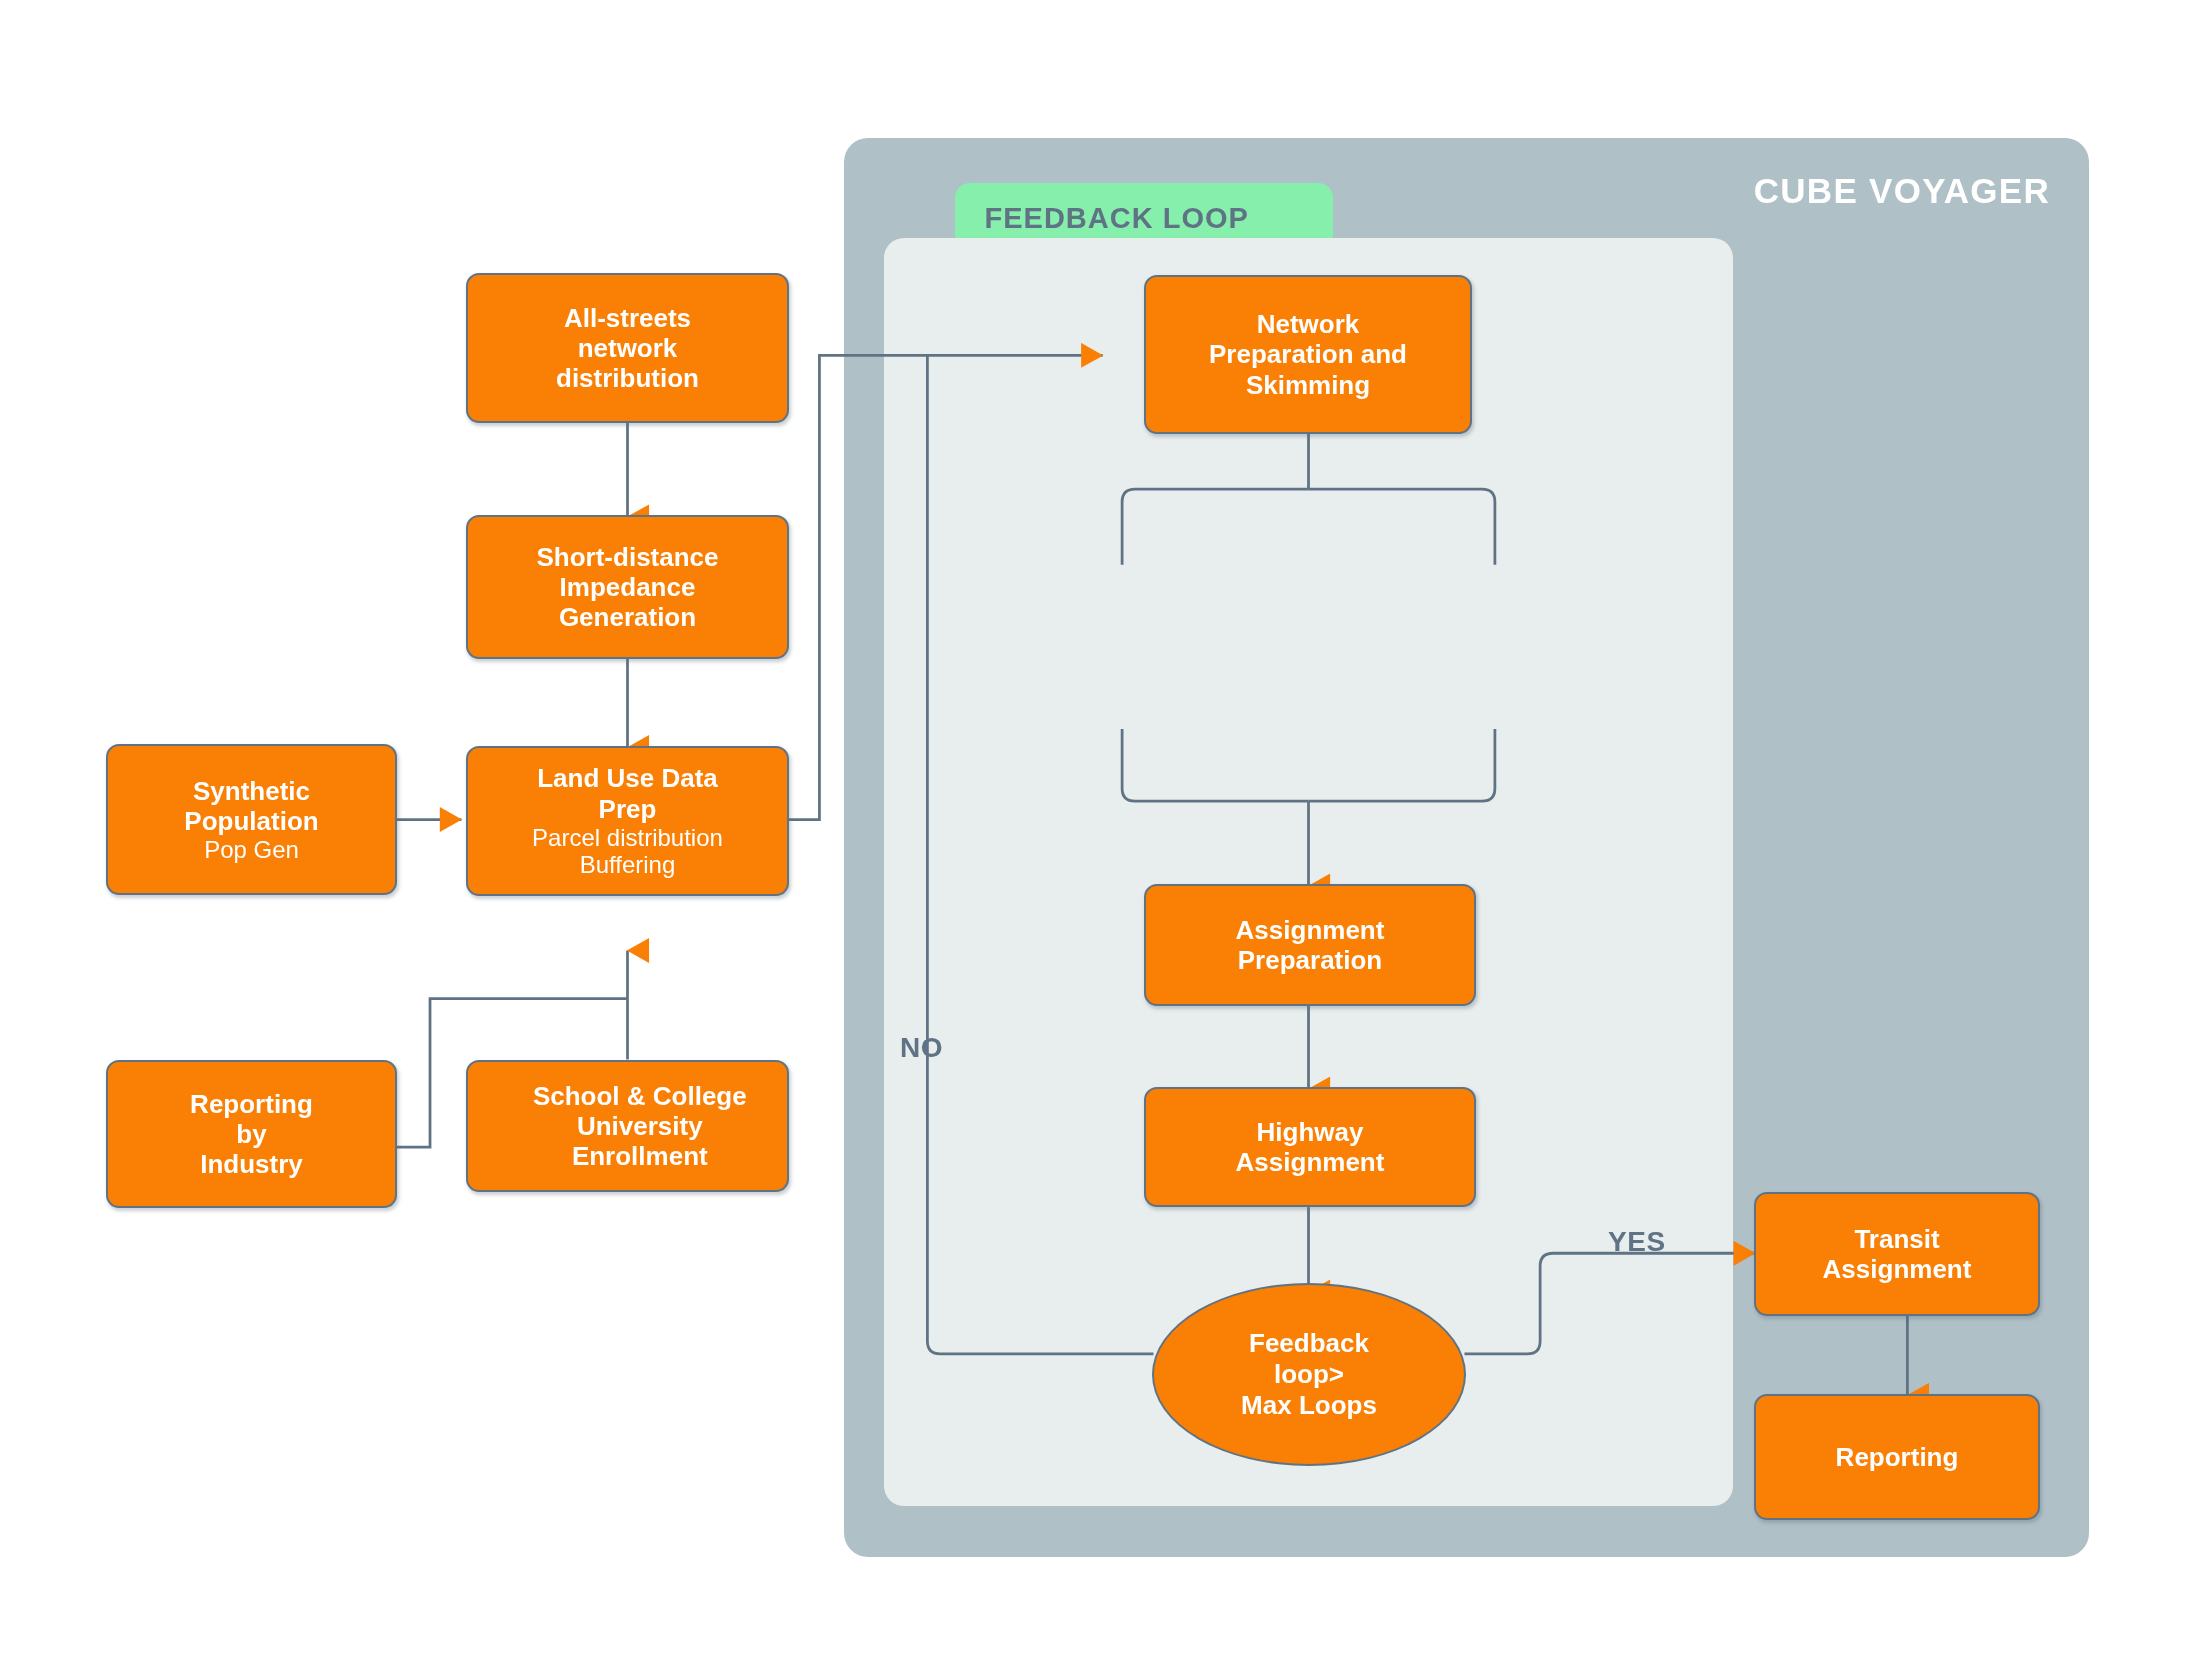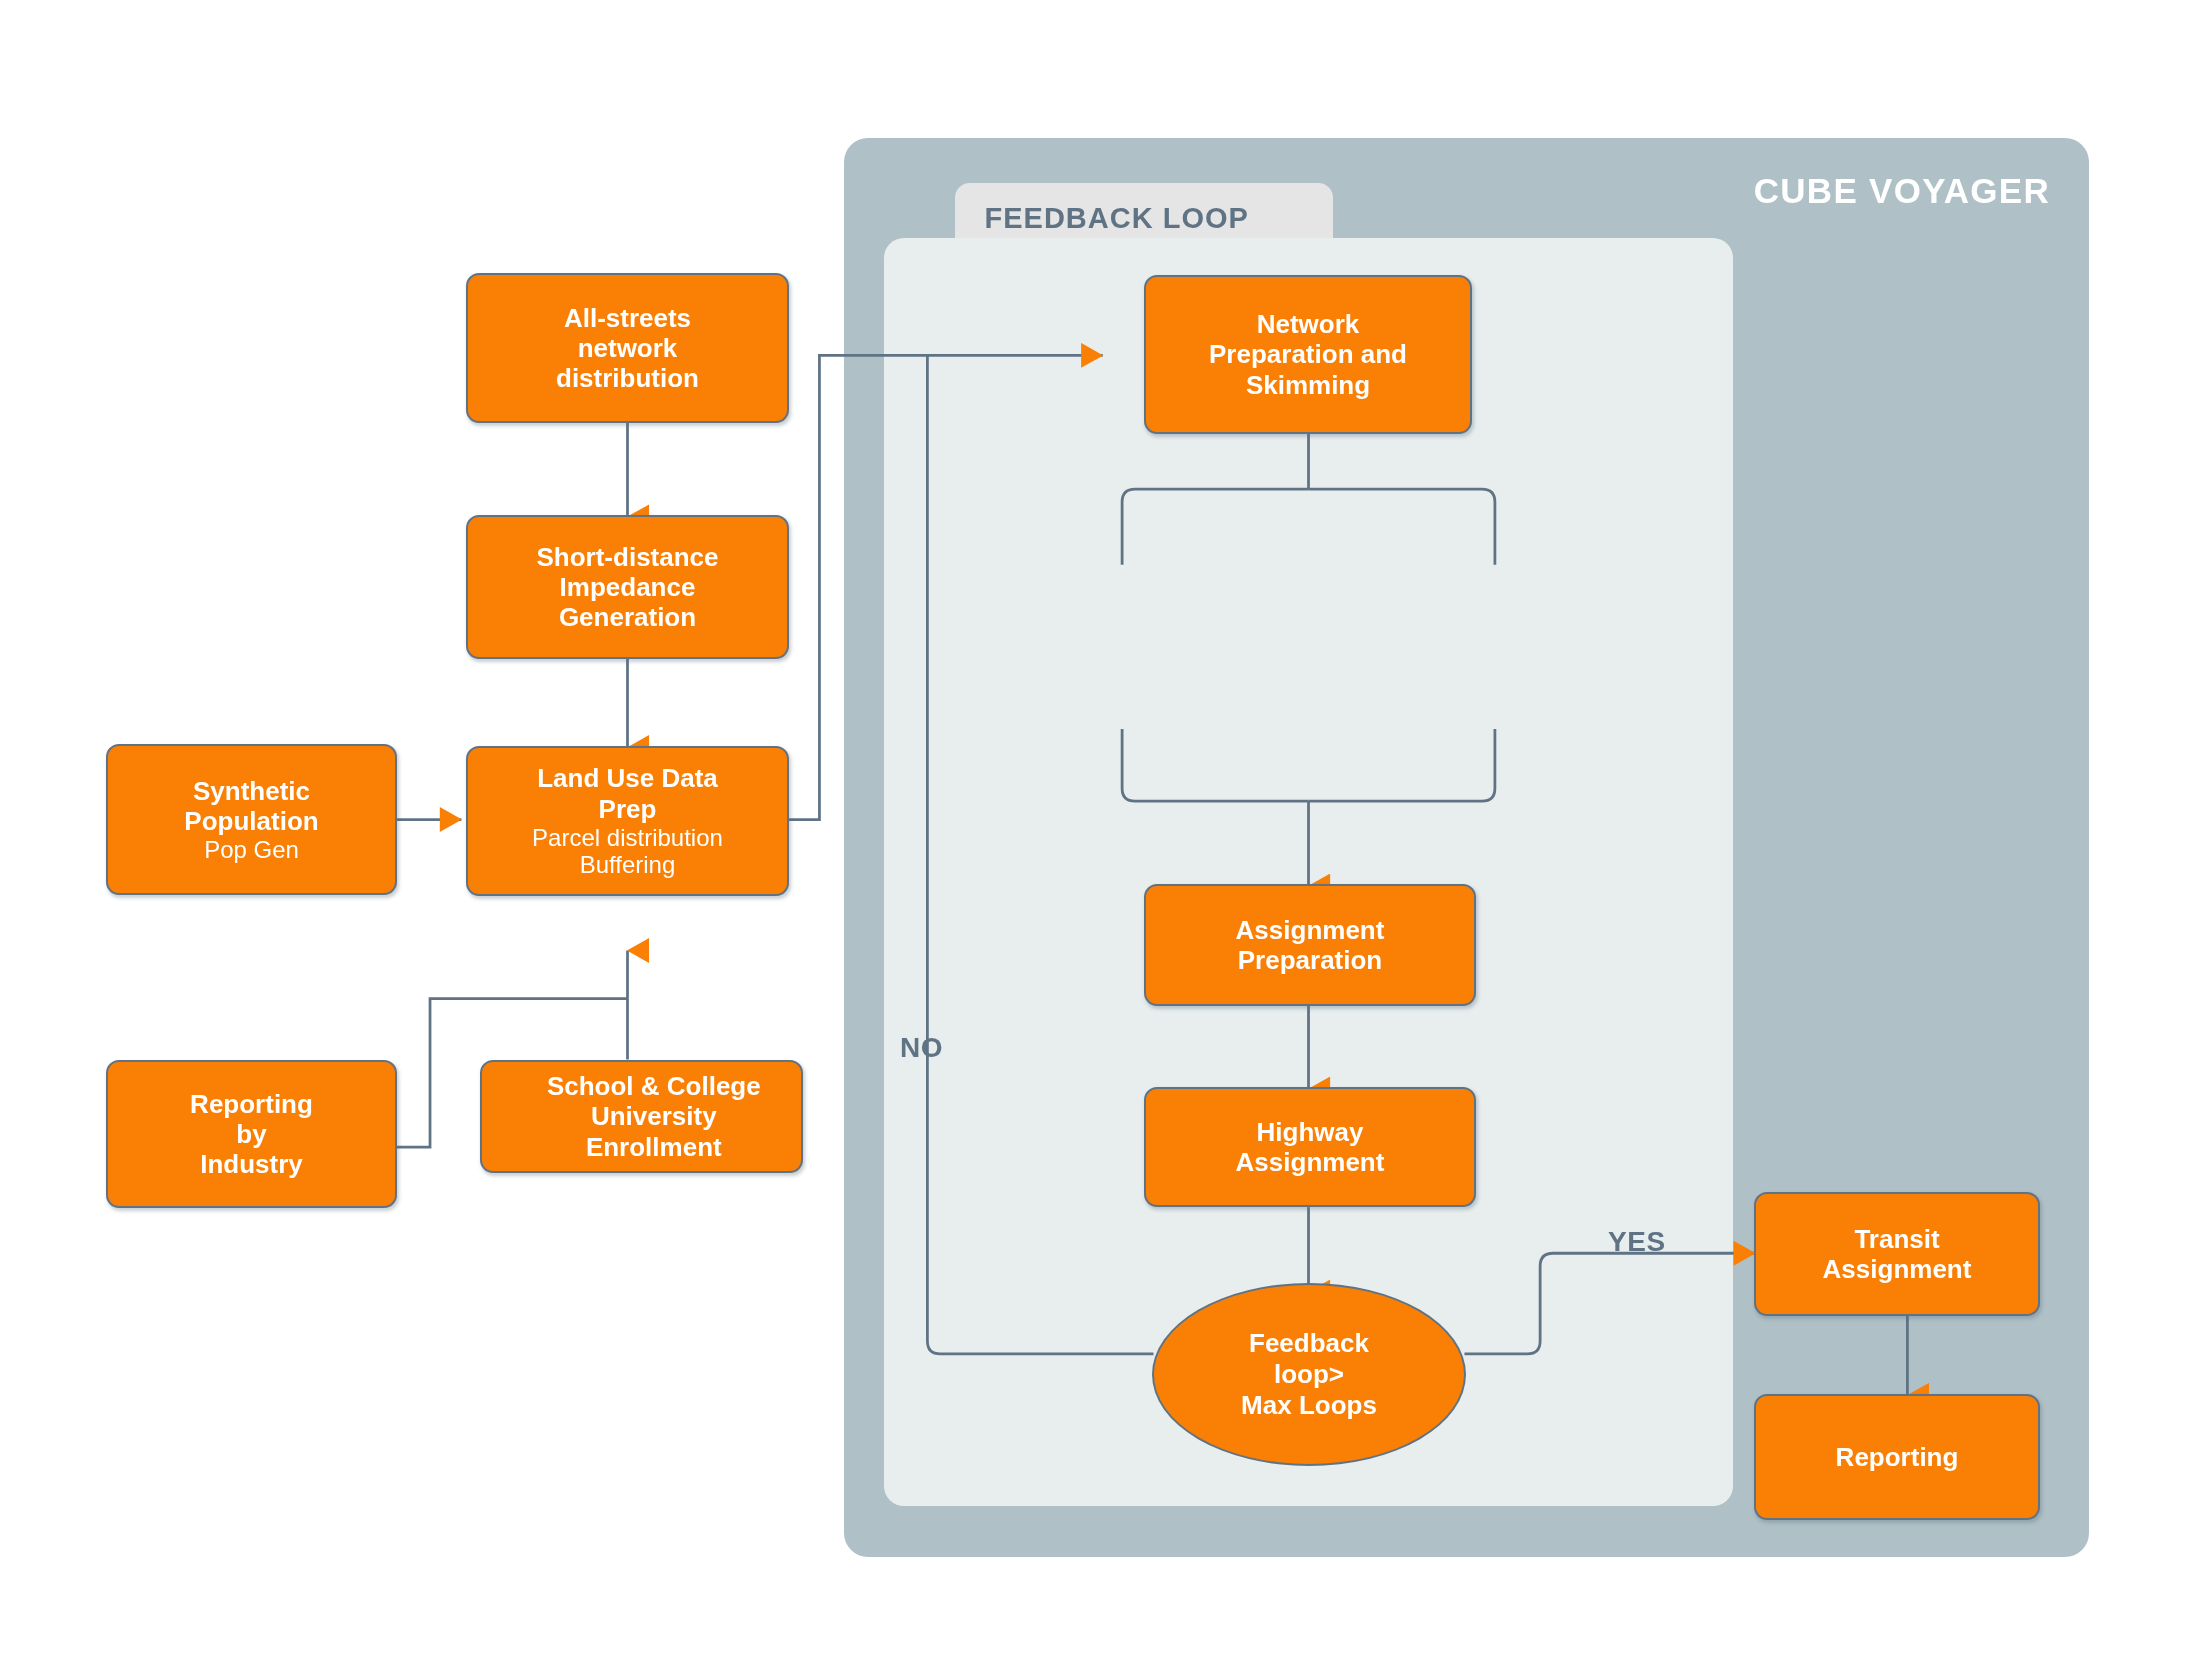--- a/index.html
+++ b/index.html
@@ -36,21 +36,21 @@
     font-weight: bold;
     letter-spacing: 1.3px;
     white-space: nowrap;
   }
   .tab-feedback {
     position: absolute;
     left: 955px;
     top: 183px;
     width: 378px;
     height: 72px;
-    background: #e5e5e5;
+    background: #86efac;
     border-radius: 14.8px 14.8px 0 0;
   }
   .tab-feedback-label {
     position: absolute;
     left: 29.5px;
     top: 18.5px;
     color: #5f7385;
     font-size: 29px;
     font-weight: bold;
     letter-spacing: 1px;
@@ -218,21 +218,21 @@
 Population</div>
     <div class="sub">Pop Gen</div>
   </div>
 
   <div class="node" style="left:106px; top:1060px; width:291px; height:148px;">
     <div class="title">Reporting
 by
 Industry</div>
   </div>
 
-  <div class="node" style="left:480px; top:1060px; width:323px; height:113px;padding-left:32px;">
+  <div class="node" style="left:466px; top:1060px; width:323px; height:132px;padding-left:32px;">
     <div class="title">School &amp; College
 University
 Enrollment</div>
   </div>
 
   <div class="node" style="left:1144px; top:275px; width:328px; height:159px;">
     <div class="title">Network
 Preparation and
 Skimming</div>
   </div>

